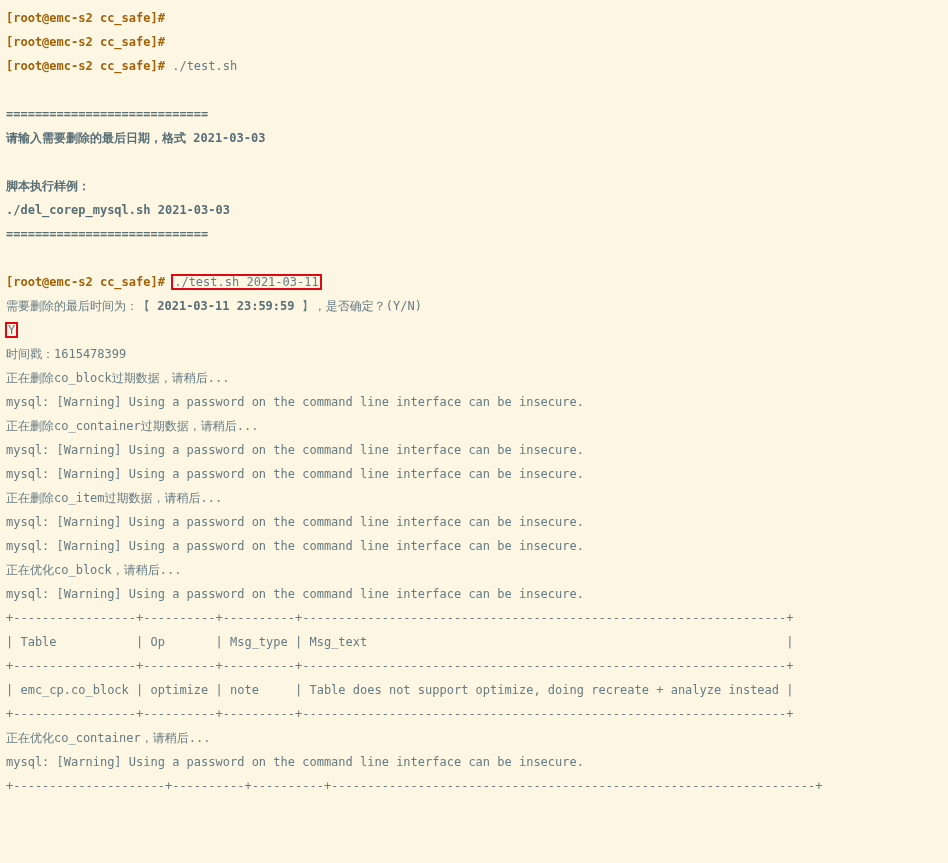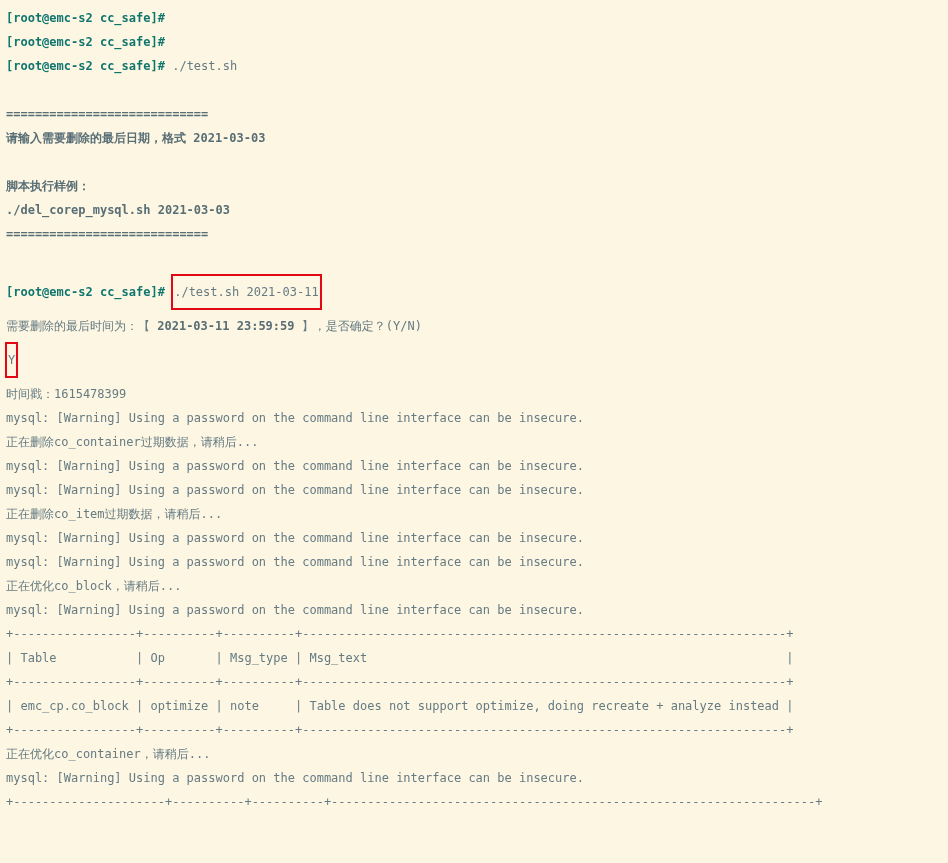--- a/index.html
+++ b/index.html
@@ -10,25 +10,25 @@
     font-size:12px;
     line-height:1.0;
     color:#657b83;
     width:948px;
   }
   #terminal{
     padding:0 6px 6px 6px;
     white-space:pre;
   }
   .bold-text{color:#586e75;font-weight:bold;}
-  .prompt{color:#0f766e;font-weight:bold;}
+  .prompt{color:#a16207;font-weight:bold;}
   .cmd-text{color:#657b83;text-align:center;}
   .hl-red{
     border:2px solid #e30613;
-    padding:10px 1px;
+    padding:0 1px;
     margin:-2px -1px;
     display:inline-block;
     line-height:1.0;
   }
   .row{display:block;}
 </style>
 </head>
 <body>
 
 <div id="terminal">
@@ -40,20 +40,21 @@
 <span class="row bold-text">请输入需要删除的最后日期，格式 2021-03-03</span>
 <span class="row">&nbsp;</span>
 <span class="row bold-text">脚本执行样例：</span>
 <span class="row bold-text">./del_corep_mysql.sh 2021-03-03</span>
 <span class="row bold-text">============================</span>
 <span class="row">&nbsp;</span>
 <span class="row"><span class="prompt">[root@emc-s2 cc_safe]#</span> <span class="hl-red"><span class="cmd-text">./test.sh 2021-03-11</span></span></span>
 <span class="row"><span>需要删除的最后时间为：【 </span><span class="bold-text">2021-03-11 23:59:59</span><span> 】，是否确定？(Y/N)</span></span>
 <span class="row"><span class="hl-red"><span>Y</span></span></span>
 <span class="row">时间戳：1615478399</span>
+<span class="row">正在删除co_block过期数据，请稍后...</span>
 <span class="row">mysql: [Warning] Using a password on the command line interface can be insecure.</span>
 <span class="row">正在删除co_container过期数据，请稍后...</span>
 <span class="row">mysql: [Warning] Using a password on the command line interface can be insecure.</span>
 <span class="row">mysql: [Warning] Using a password on the command line interface can be insecure.</span>
 <span class="row">正在删除co_item过期数据，请稍后...</span>
 <span class="row">mysql: [Warning] Using a password on the command line interface can be insecure.</span>
 <span class="row">mysql: [Warning] Using a password on the command line interface can be insecure.</span>
 <span class="row">正在优化co_block，请稍后...</span>
 <span class="row">mysql: [Warning] Using a password on the command line interface can be insecure.</span>
 <span class="row">+-----------------+----------+----------+-------------------------------------------------------------------+</span>

